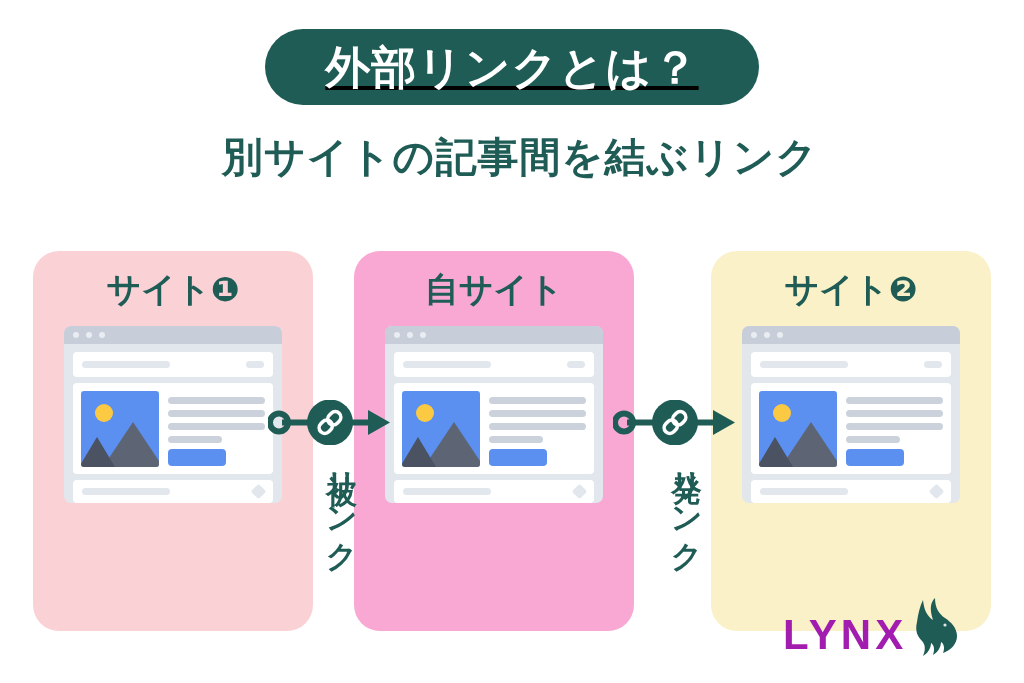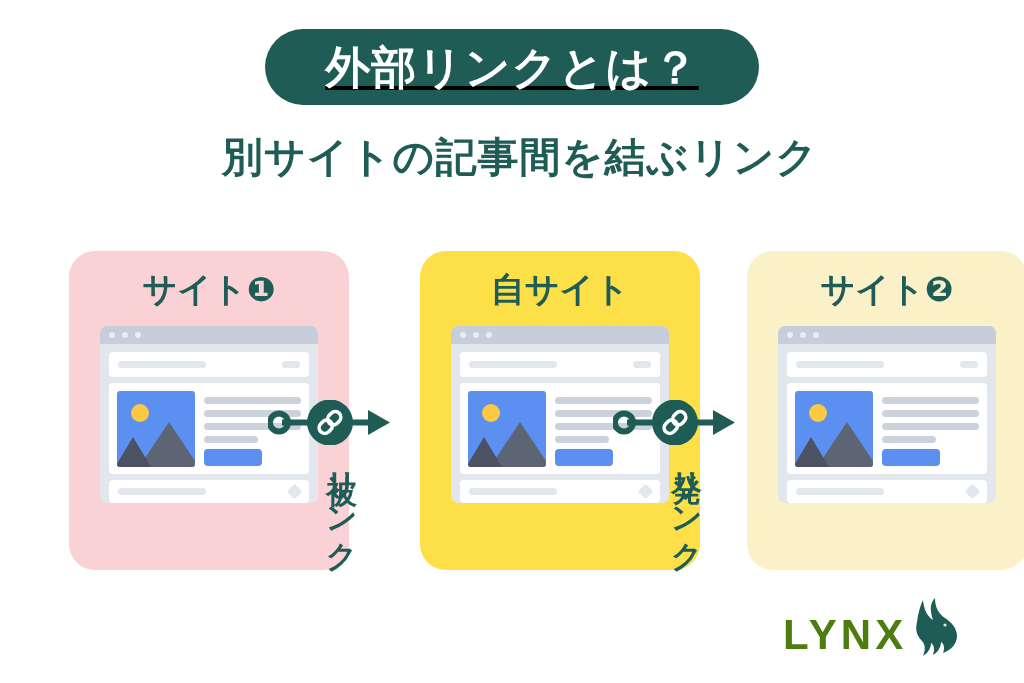--- a/index.html
+++ b/index.html
@@ -58,27 +58,26 @@
     letter-spacing: 1px;
     line-height: 1.2;
     white-space: nowrap;
   }
 
   
   .panel {
     position: absolute;
     top: 251px;
     width: 280px;
-    height: 319px;
+    height: 380px;
     border-radius: 26px;
     box-sizing: border-box;
-    margin-left: 36px;
   }
   .panel-1 { left: 33px;  background: #fad2d6; }
-  .panel-2 { left: 384px; background: #fde047; }
+  .panel-2 { left: 354px; background: #f9a8d4; }
   .panel-3 { left: 711px; background: #faf1c8; }
 
   .panel-label {
     position: absolute;
     top: 18px;
     left: 0;
     width: 100%;
     text-align: center;
     color: #1f5c55;
     font-size: 34px;
@@ -265,21 +264,21 @@
   .logo {
     position: absolute;
     left: 783px;
     top: 596px;
     width: 200px;
     height: 62px;
     display: flex;
     align-items: flex-end;
   }
   .logo-word {
-    color: #4d7c0f;
+    color: #a21caf;
     font-size: 42px;
     font-weight: bold;
     letter-spacing: 4px;
     line-height: 1;
     margin-bottom: 2px;
   }
   .logo-mark {
     margin-left: 4px;
     margin-bottom: -4px;
   }

